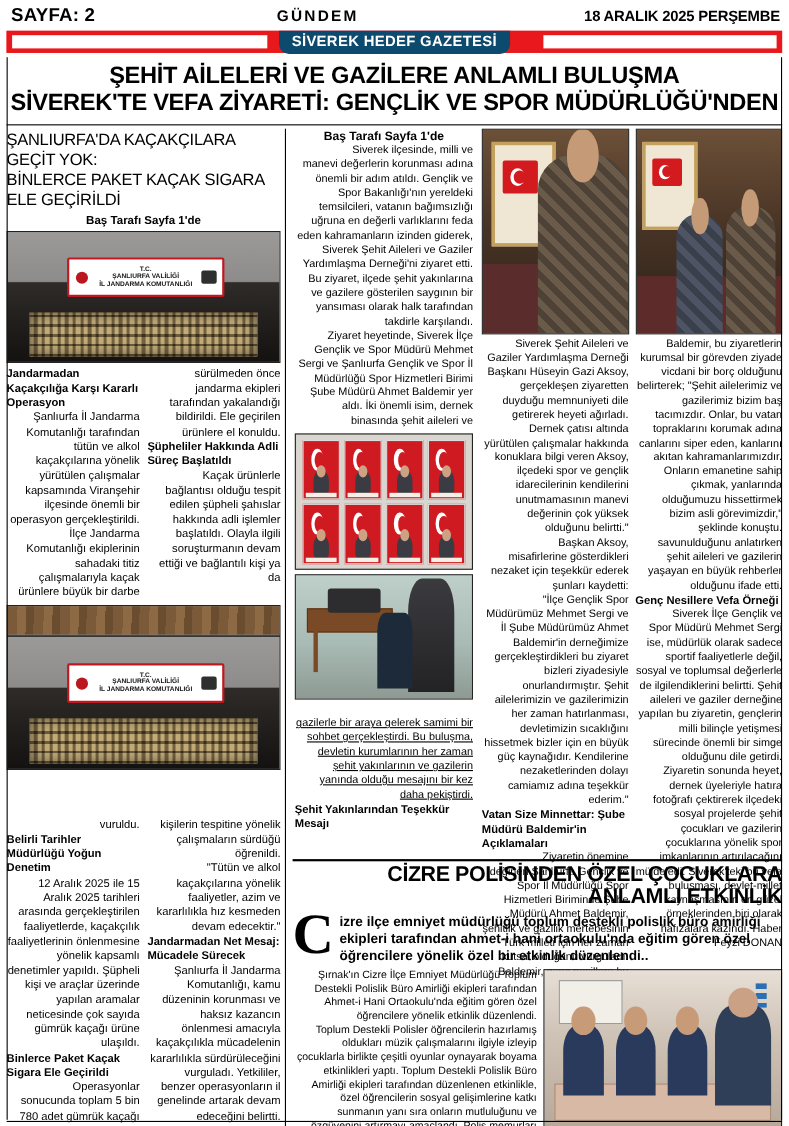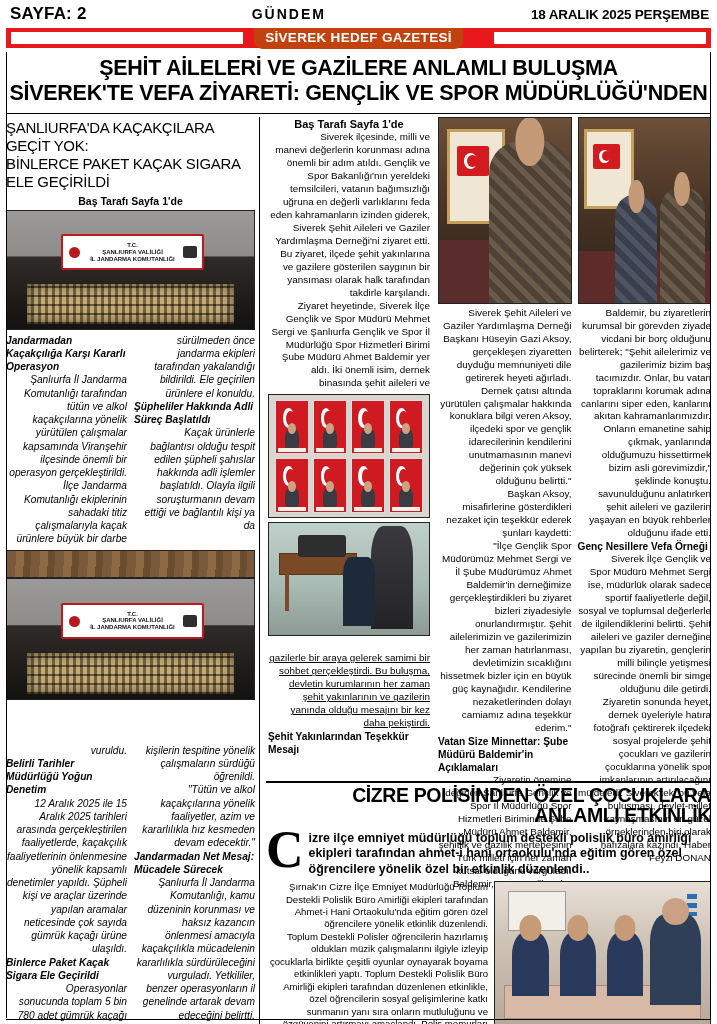--- a/index.html
+++ b/index.html
@@ -25,21 +25,21 @@
     position:absolute;left:0;right:0;top:0;height:20px;
     background:#e8181c;border:1px solid #e8181c;box-sizing:border-box;
   }
   .banner-inner-l,.banner-inner-r{
     position:absolute;top:4px;height:12px;background:#fff;
   }
   .banner-inner-l{left:5px;width:232px;}
   .banner-inner-r{right:5px;width:212px;}
   .banner-tab{
     position:absolute;left:50%;transform:translateX(-50%);top:0;
-    background:#c2410c;color:#fff;font-size:13.5px;font-weight:bold;
+    background:#0c4a6e;color:#fff;font-size:13.5px;font-weight:bold;
     letter-spacing:.3px;padding:2px 12px 4px 12px;border-radius:0 0 9px 9px;
     white-space:nowrap;z-index:3;
   }
 
   
   .headline{
     text-align:center;font-weight:bold;font-size:21.5px;line-height:1.18;
     letter-spacing:-.3px;padding:6px 6px 4px 6px;
   }
   .hl-line{display:block;}
@@ -90,21 +90,21 @@
     content:"";position:absolute;inset:0;
     background:repeating-linear-gradient(0deg,rgba(0,0,0,.45) 0 2px,rgba(255,255,255,.07) 2px 9px);
   }
 
   .photo-wood{
     background:
       repeating-linear-gradient(92deg,#7a5a38 0 9px,#8d6a44 9px 17px,#6a4c2e 17px 24px);
   }
 
   
-  .cols2{display:flex;gap:7px;font-style:italic;}
+  .cols2{display:flex;gap:7px;}
   .col{flex:1 1 0;min-width:0;}
   p.t{margin:0;font-size:10.2px;line-height:1.30;text-align:right;}
   p.t.ind{text-indent:20px;}
   .sh{font-weight:bold;font-size:10.2px;line-height:1.30;margin:0;}
 
   
   .block-mid p.t,.block-right p.t{font-size:9.9px;line-height:1.31;}
   .col-r{flex:1 1 0;min-width:0;}
   .block-right .col-r:first-child{width:120px;}
 

